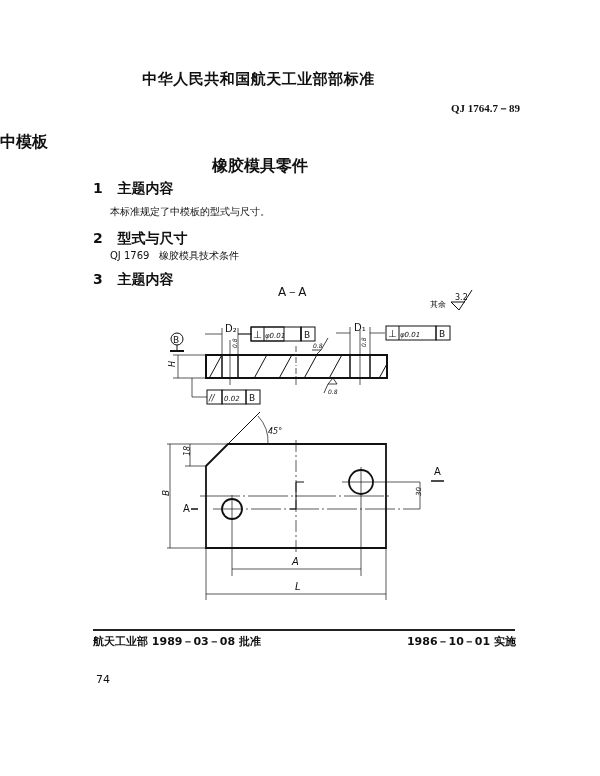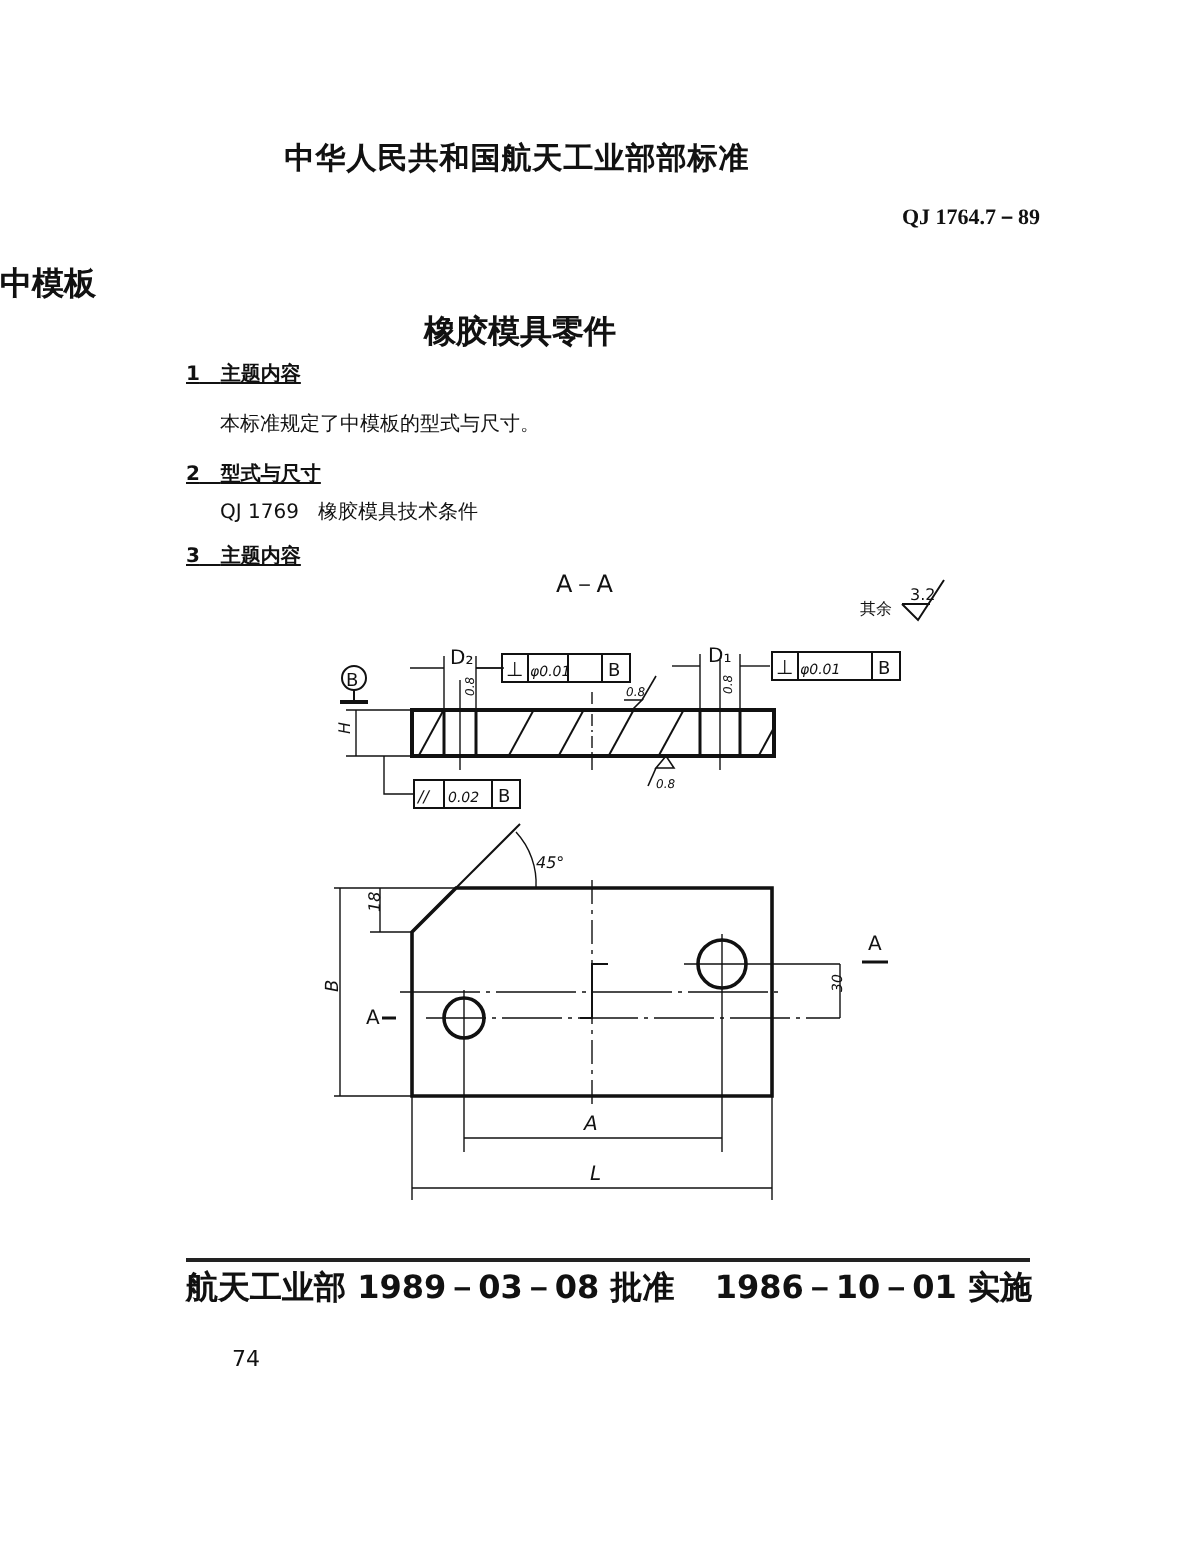--- a/index.html
+++ b/index.html
@@ -3,24 +3,24 @@
 <meta charset="utf-8">
 <style>
   html, body { margin:0; padding:0; background:#fff; }
   body { width:600px; height:776px; position:relative; overflow:hidden;
          font-family:"DejaVu Serif", serif; color:#111; }
   .abs { position:absolute; white-space:nowrap; }
   .org { left:0; width:512px; text-align:center; top:70px; font-size:15px; font-weight:bold; font-family:"DejaVu Sans", sans-serif; letter-spacing:0.5px; padding-left:5px; box-sizing:border-box;}
   .code { right:80px; top:101px; font-size:11px; font-weight:bold; font-family:Liberation Serif, serif; }
   .title1 { left:0; width:520px; text-align:center; top:112px; font-size:16px; font-weight:bold; font-family:"DejaVu Sans", sans-serif;margin-top:44px; }
   .title2 { left:0; width:520px; text-align:left; top:132px; font-size:16px; font-weight:bold; font-family:"DejaVu Sans", sans-serif; }
-  .h { font-size:10px; font-weight:bold; font-family:"DejaVu Sans", sans-serif;text-decoration:underline; }
+  .h { font-size:14px; font-weight:bold; font-family:"DejaVu Sans", sans-serif; }
   .p { font-size:10px; font-family:"DejaVu Sans", sans-serif;text-align:right; }
   .rule { position:absolute; left:93px; width:422px; top:629px; height:2px; background:#222; }
-  .foot { top:634px; font-size:16px; font-weight:bold; font-family:"DejaVu Sans", sans-serif; }
+  .foot { top:634px; font-size:11px; font-weight:bold; font-family:"DejaVu Sans", sans-serif; }
   svg { position:absolute; left:0; top:0; }
   svg text { font-family:"DejaVu Sans", sans-serif; font-style:italic; fill:#111; }
 </style>
 </head>
 <body>
 
 <div class="abs org">中华人民共和国航天工业部部标准</div>
 <div class="abs code">QJ 1764.7－89</div>
 <div class="abs title1">橡胶模具零件</div>
 <div class="abs title2">中模板</div>
@@ -184,13 +184,13 @@
     <text x="183" y="512" font-size="10" style="font-style:normal">A</text>
     <line x1="191" y1="509" x2="198" y2="509" stroke="#111" stroke-width="1.5"></line>
     <text x="434" y="475" font-size="10" style="font-style:normal">A</text>
     <line x1="431" y1="481" x2="444" y2="481" stroke="#111" stroke-width="1.5"></line>
   </g>
 </svg>
 
 <div class="rule"></div>
 <div class="abs foot" style="left:93px;">航天工业部 1989－03－08 批准</div>
 <div class="abs foot" style="right:84px;">1986－10－01 实施</div>
-<div class="abs p" style="left:116px; top:673px; font-size:11px;">74</div>
+<div class="abs p" style="left:96px; top:673px; font-size:11px;">74</div>
 
 </body></html>

